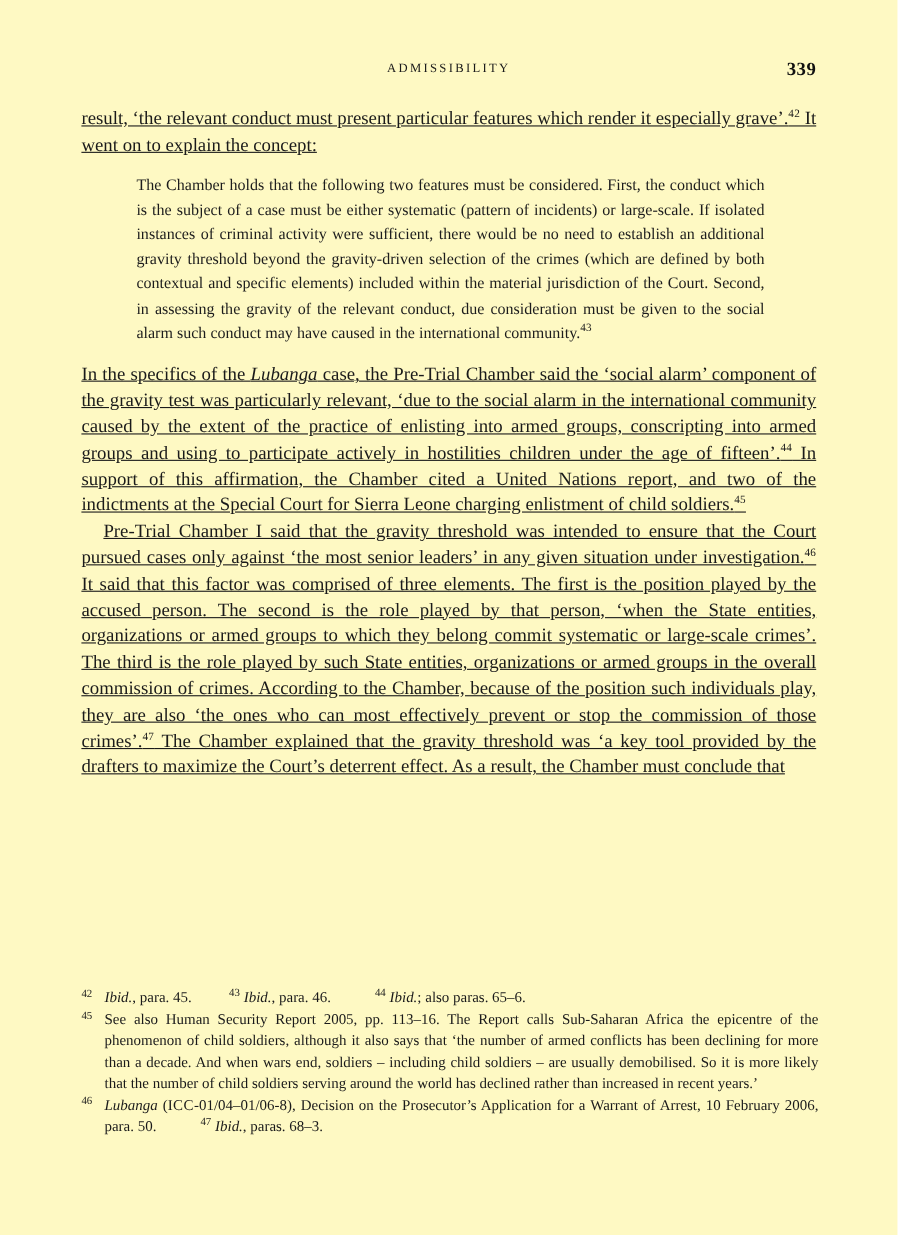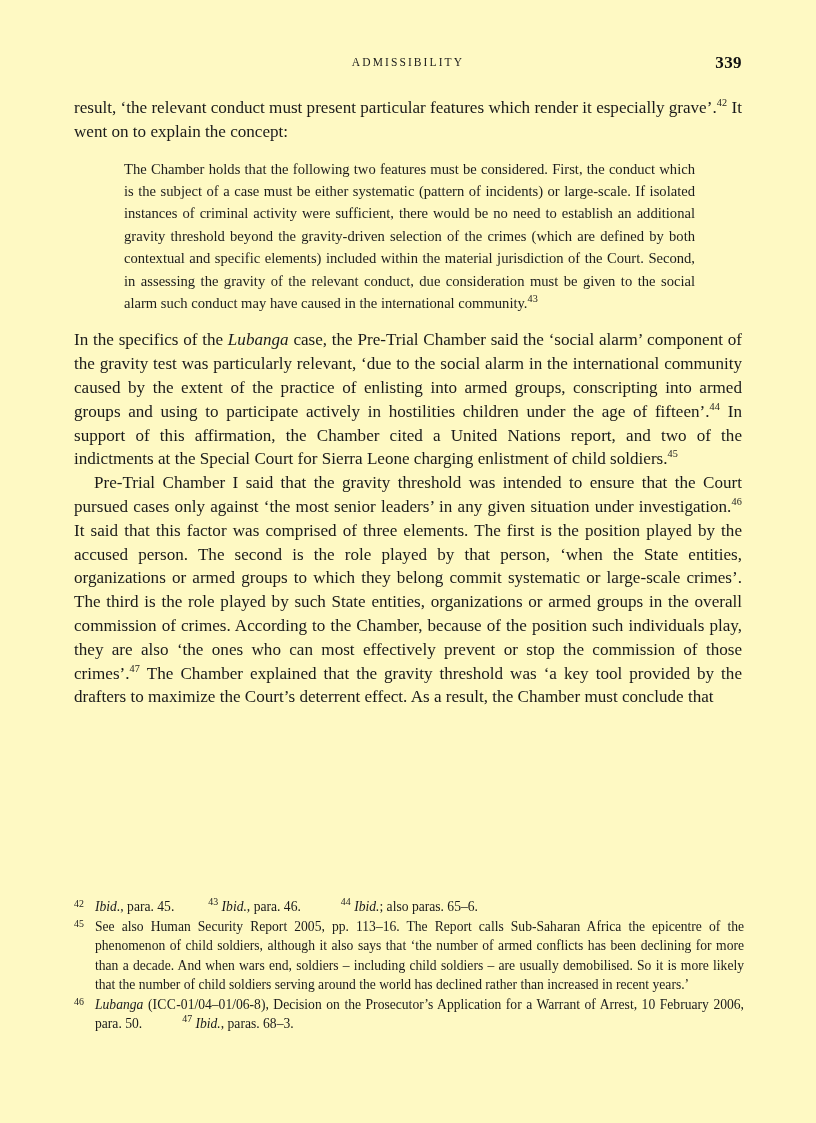--- a/index.html
+++ b/index.html
@@ -57,20 +57,21 @@
   }
 
   p.body {
     margin: 0;
     font-size: 17.1px;
     line-height: 23.8px;
     text-align: justify;
     text-justify: inter-word;
     hyphens: manual;
     text-indent: 0;
+    text-decoration: underline;
   }
   p.body.indent {
     text-indent: 20px;
   }
   p.body + p.body {
     margin-top: 0;
   }
 
   
   blockquote.extract {

